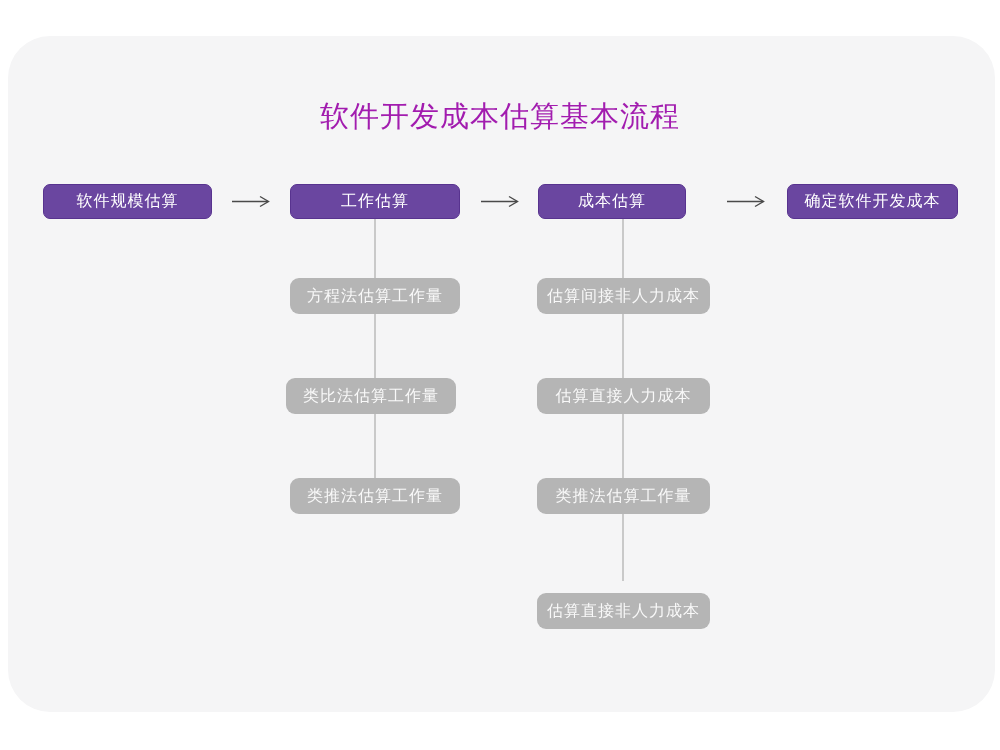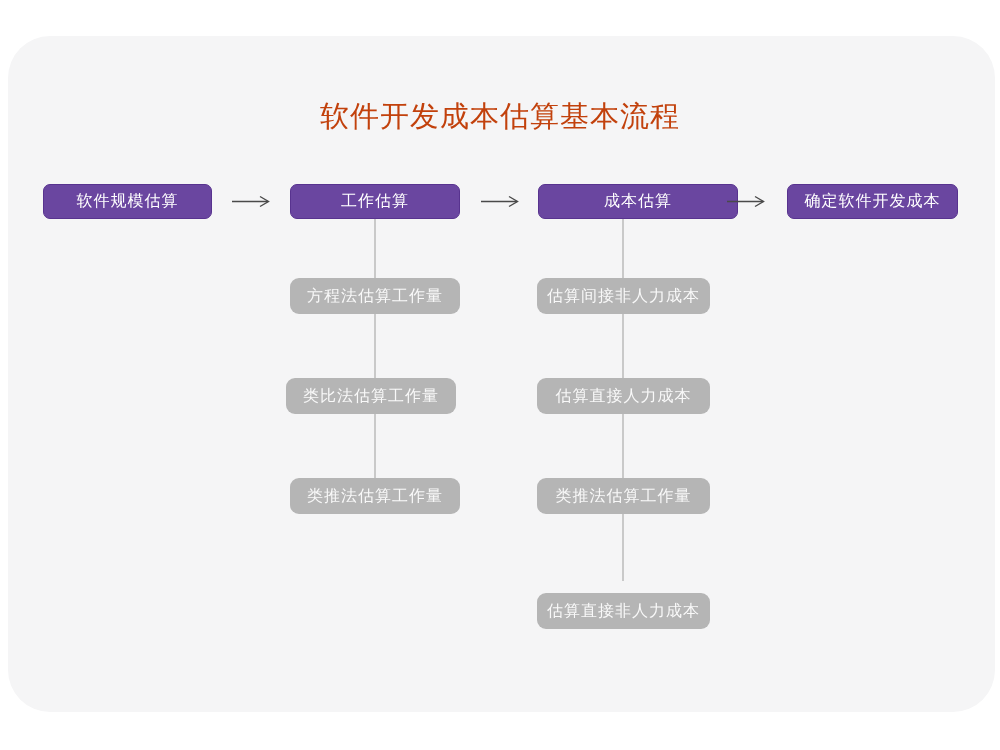--- a/index.html
+++ b/index.html
@@ -16,21 +16,21 @@
     border-radius: 42px;
   }
 
   .diagram-title {
     position: absolute;
     left: 0; top: 97px;
     width: 1000px;
     text-align: center;
     font-size: 29px;
     letter-spacing: 1px;
-    color: #c2410c;
+    color: #a21caf;
     font-weight: 500;
   }
 
   .node {
     position: absolute;
     height: 35px;
     display: flex;
     align-items: center;
     justify-content: center;
     font-size: 16px;
@@ -97,21 +97,21 @@
     <span>工作估算</span>
   </div>
 
   <div class="harrow" style="left:480px;">
     <svg width="40" height="13" viewBox="0 0 40 13">
       <line x1="1" y1="6.5" x2="37" y2="6.5" stroke="#4a4a4a" stroke-width="1.4"></line>
       <polyline points="29,1.5 37.5,6.5 29,11.5" fill="none" stroke="#4a4a4a" stroke-width="1.4"></polyline>
     </svg>
   </div>
 
-  <div class="node purple" style="left:538px; width:200px;">
+  <div class="node purple" style="left:538px; width:148px;">
     <span>成本估算</span>
   </div>
 
   <div class="harrow" style="left:726px;">
     <svg width="40" height="13" viewBox="0 0 40 13">
       <line x1="1" y1="6.5" x2="37" y2="6.5" stroke="#4a4a4a" stroke-width="1.4"></line>
       <polyline points="29,1.5 37.5,6.5 29,11.5" fill="none" stroke="#4a4a4a" stroke-width="1.4"></polyline>
     </svg>
   </div>
 

